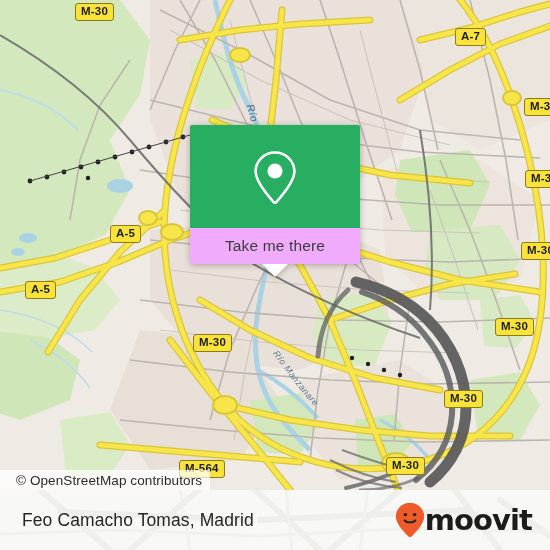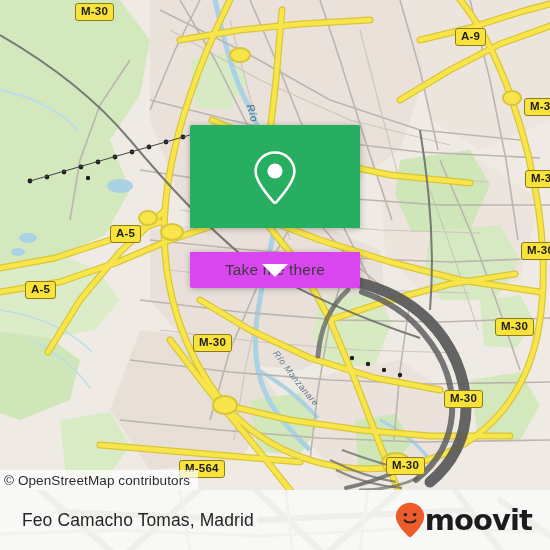--- a/index.html
+++ b/index.html
@@ -33,21 +33,21 @@
     background: #efebe4;
   }
   .map svg { display: block; }
 
   
   .attribution {
     position: absolute;
     left: 0;
     top: 470px;
     height: 20px;
-    padding: 0 8px 0 4px;
+    padding: 0 8px 0 16px;
     display: flex;
     align-items: center;
     background: rgba(255,255,255,0.72);
     font-size: 13.5px;
     color: #2b2b2b;
     letter-spacing: 0.1px;
     white-space: nowrap;
     z-index: 6;
   }
 
@@ -319,21 +319,21 @@
         <path id="rivpath2" d="M272,352 C286,372 300,390 316,408" fill="none"></path>
         <text font-family="Liberation Sans, sans-serif" font-size="9" fill="#5b7b90" font-style="italic" letter-spacing="0.5">
           <textPath href="#rivpath2" startOffset="2%">Río Manzanares</textPath>
         </text>
 
       </g>
     </svg>
 
     <div id="shields">
         <div style="position: absolute; left: 75px; top: 3px; background: rgb(249, 226, 58); border: 1.5px solid rgb(138, 124, 24); border-radius: 3px; padding: 1px 5px 2px; font-family: &quot;Liberation Sans&quot;, sans-serif; font-size: 11.5px; font-weight: 700; color: rgb(29, 29, 29); letter-spacing: 0.2px; line-height: 13px; white-space: nowrap; z-index: 5;">M-30</div>
-        <div style="position: absolute; left: 455px; top: 28px; background: rgb(249, 226, 58); border: 1.5px solid rgb(138, 124, 24); border-radius: 3px; padding: 1px 5px 2px; font-family: &quot;Liberation Sans&quot;, sans-serif; font-size: 11.5px; font-weight: 700; color: rgb(29, 29, 29); letter-spacing: 0.2px; line-height: 13px; white-space: nowrap; z-index: 5;">A-9</div>
+        <div style="position: absolute; left: 455px; top: 28px; background: rgb(249, 226, 58); border: 1.5px solid rgb(138, 124, 24); border-radius: 3px; padding: 1px 5px 2px; font-family: &quot;Liberation Sans&quot;, sans-serif; font-size: 11.5px; font-weight: 700; color: rgb(29, 29, 29); letter-spacing: 0.2px; line-height: 13px; white-space: nowrap; z-index: 5;">A-7</div>
         <div style="position: absolute; left: 524px; top: 98px; background: rgb(249, 226, 58); border: 1.5px solid rgb(138, 124, 24); border-radius: 3px; padding: 1px 5px 2px; font-family: &quot;Liberation Sans&quot;, sans-serif; font-size: 11.5px; font-weight: 700; color: rgb(29, 29, 29); letter-spacing: 0.2px; line-height: 13px; white-space: nowrap; z-index: 5;">M-30</div>
         <div style="position: absolute; left: 525px; top: 170px; background: rgb(249, 226, 58); border: 1.5px solid rgb(138, 124, 24); border-radius: 3px; padding: 1px 5px 2px; font-family: &quot;Liberation Sans&quot;, sans-serif; font-size: 11.5px; font-weight: 700; color: rgb(29, 29, 29); letter-spacing: 0.2px; line-height: 13px; white-space: nowrap; z-index: 5;">M-30</div>
         <div style="position: absolute; left: 521px; top: 242px; background: rgb(249, 226, 58); border: 1.5px solid rgb(138, 124, 24); border-radius: 3px; padding: 1px 5px 2px; font-family: &quot;Liberation Sans&quot;, sans-serif; font-size: 11.5px; font-weight: 700; color: rgb(29, 29, 29); letter-spacing: 0.2px; line-height: 13px; white-space: nowrap; z-index: 5;">M-30</div>
         <div style="position: absolute; left: 110px; top: 225px; background: rgb(249, 226, 58); border: 1.5px solid rgb(138, 124, 24); border-radius: 3px; padding: 1px 5px 2px; font-family: &quot;Liberation Sans&quot;, sans-serif; font-size: 11.5px; font-weight: 700; color: rgb(29, 29, 29); letter-spacing: 0.2px; line-height: 13px; white-space: nowrap; z-index: 5;">A-5</div>
         <div style="position: absolute; left: 25px; top: 281px; background: rgb(249, 226, 58); border: 1.5px solid rgb(138, 124, 24); border-radius: 3px; padding: 1px 5px 2px; font-family: &quot;Liberation Sans&quot;, sans-serif; font-size: 11.5px; font-weight: 700; color: rgb(29, 29, 29); letter-spacing: 0.2px; line-height: 13px; white-space: nowrap; z-index: 5;">A-5</div>
         <div style="position: absolute; left: 495px; top: 318px; background: rgb(249, 226, 58); border: 1.5px solid rgb(138, 124, 24); border-radius: 3px; padding: 1px 5px 2px; font-family: &quot;Liberation Sans&quot;, sans-serif; font-size: 11.5px; font-weight: 700; color: rgb(29, 29, 29); letter-spacing: 0.2px; line-height: 13px; white-space: nowrap; z-index: 5;">M-30</div>
         <div style="position: absolute; left: 193px; top: 334px; background: rgb(249, 226, 58); border: 1.5px solid rgb(138, 124, 24); border-radius: 3px; padding: 1px 5px 2px; font-family: &quot;Liberation Sans&quot;, sans-serif; font-size: 11.5px; font-weight: 700; color: rgb(29, 29, 29); letter-spacing: 0.2px; line-height: 13px; white-space: nowrap; z-index: 5;">M-30</div>
         <div style="position: absolute; left: 444px; top: 390px; background: rgb(249, 226, 58); border: 1.5px solid rgb(138, 124, 24); border-radius: 3px; padding: 1px 5px 2px; font-family: &quot;Liberation Sans&quot;, sans-serif; font-size: 11.5px; font-weight: 700; color: rgb(29, 29, 29); letter-spacing: 0.2px; line-height: 13px; white-space: nowrap; z-index: 5;">M-30</div>
         <div style="position: absolute; left: 179px; top: 460px; background: rgb(249, 226, 58); border: 1.5px solid rgb(138, 124, 24); border-radius: 3px; padding: 1px 5px 2px; font-family: &quot;Liberation Sans&quot;, sans-serif; font-size: 11.5px; font-weight: 700; color: rgb(29, 29, 29); letter-spacing: 0.2px; line-height: 13px; white-space: nowrap; z-index: 5;">M-564</div>
         <div style="position: absolute; left: 386px; top: 457px; background: rgb(249, 226, 58); border: 1.5px solid rgb(138, 124, 24); border-radius: 3px; padding: 1px 5px 2px; font-family: &quot;Liberation Sans&quot;, sans-serif; font-size: 11.5px; font-weight: 700; color: rgb(29, 29, 29); letter-spacing: 0.2px; line-height: 13px; white-space: nowrap; z-index: 5;">M-30</div>
@@ -346,21 +346,21 @@
 
   <div class="callout">
     <div class="callout-body" style="background:#27ae60;">
       <span class="pin-icon">
         <svg width="46" height="56" viewBox="0 0 46 56" xmlns="http://www.w3.org/2000/svg">
           <path d="M23 3.5 C12.2 3.5 3.6 12.1 3.6 22.6 C3.6 31.8 16.4 47.2 21.4 52.9 C22.3 53.9 23.7 53.9 24.6 52.9 C29.6 47.2 42.4 31.8 42.4 22.6 C42.4 12.1 33.8 3.5 23 3.5 Z" fill="none" stroke="#ffffff" stroke-width="2.6" stroke-linejoin="round"></path>
           <circle cx="23" cy="22" r="7.6" fill="#ffffff"></circle>
         </svg>
       </span>
     </div>
-    <div class="callout-foot" style="background: #d946ef; color: rgb(60, 60, 60); margin-top: 24px;">
+    <div class="callout-foot" style="background: #f0abfc; color: rgb(60, 60, 60);">
       <span class="callout-foot-label">Take me there</span>
     </div>
     <div class="callout-tail"></div>
   </div>
 
   <div class="footer" style="background: #7dd3fc;">
     <svg class="footer-watermark" width="550" height="60" viewBox="0 0 550 60" xmlns="http://www.w3.org/2000/svg">
       <rect x="0" y="0" width="550" height="60" fill="#f8f8f6"></rect>
       <g stroke="#eeeeea" stroke-width="6" fill="none" stroke-linecap="round">
         <path d="M40,0 L110,60"></path>

